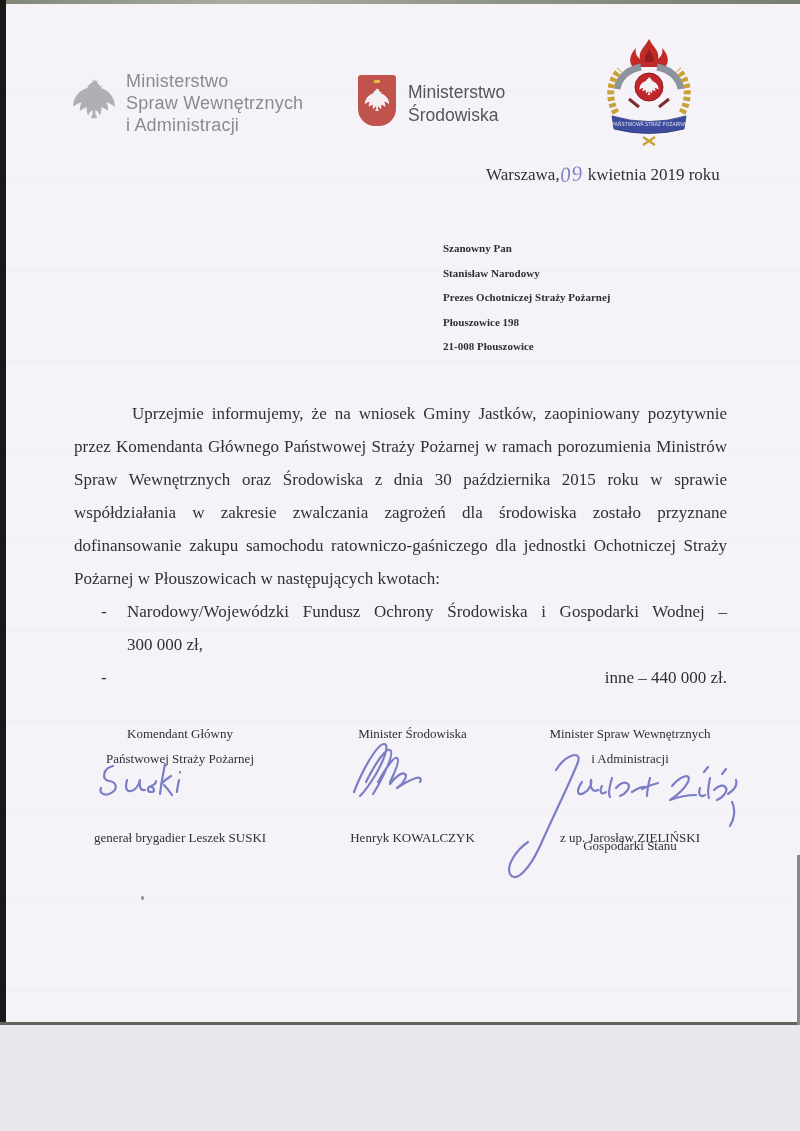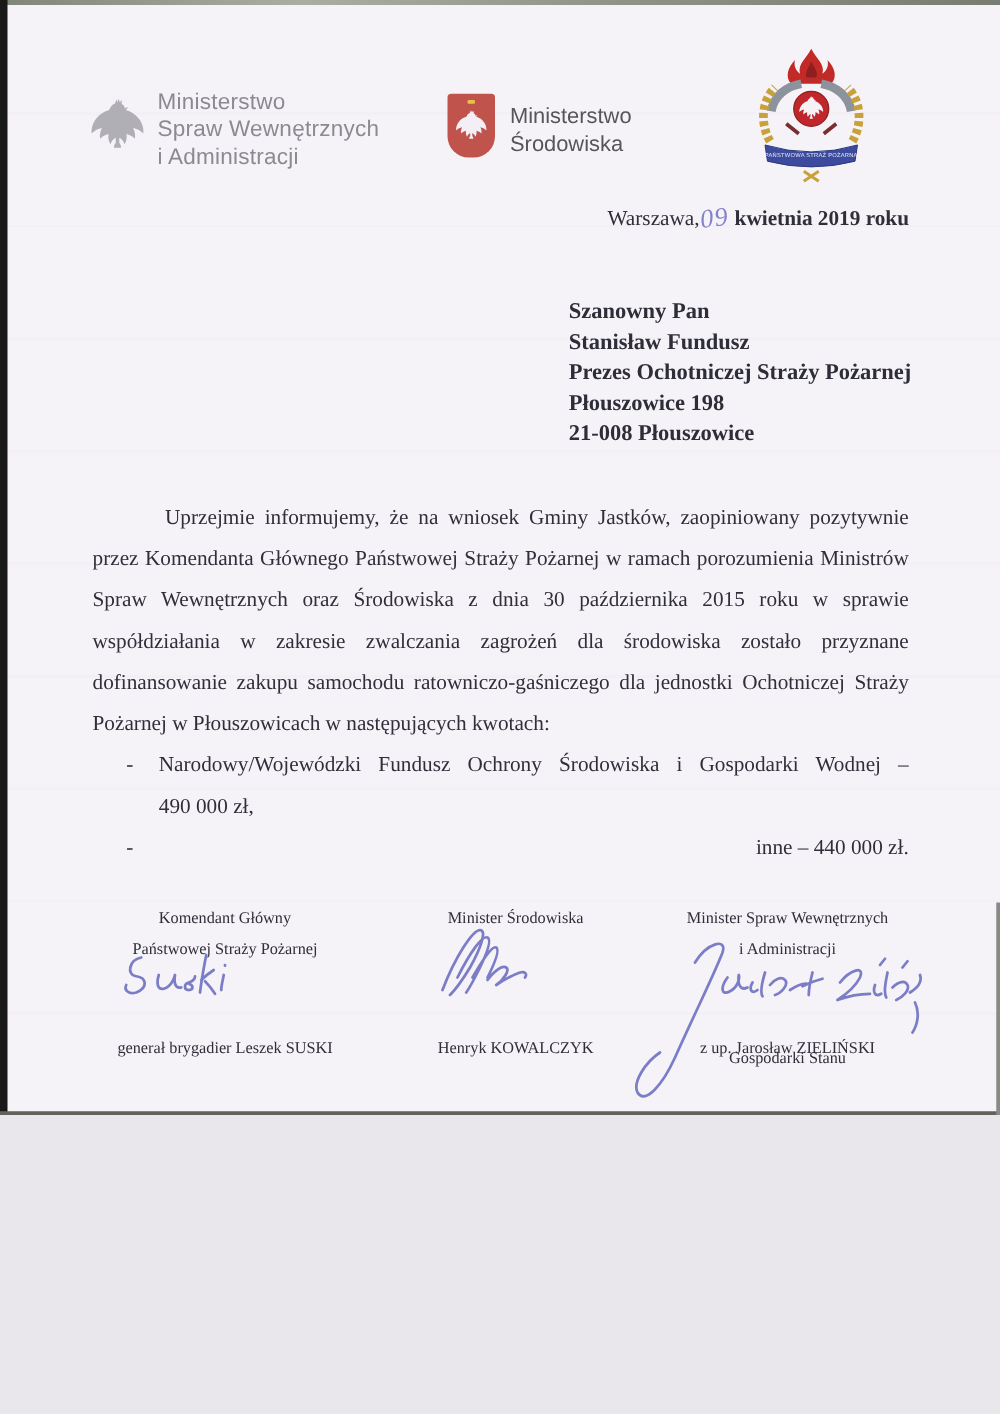--- a/index.html
+++ b/index.html
@@ -1,17 +1,17 @@
 <!DOCTYPE html>
 <html><head>
 <meta charset="utf-8">
 <style>
   html,body{margin:0;padding:0;background:#e9e6ec;}
   .page{
-    position:relative;width:800px;height:892px;margin:0 auto;
+    position:relative;width:800px;height:1025px;margin:0 auto;
     background:#f6f3f8;overflow:hidden;
     font-family:"Liberation Serif","DejaVu Serif",serif;color:#2f2f3a;
   }
   .page::before{ 
     content:"";position:absolute;inset:0;pointer-events:none;
     background:repeating-linear-gradient(180deg,rgba(120,110,130,0.025) 0 2px,rgba(0,0,0,0) 2px 90px);
   }
   .edge-left{position:absolute;left:0;top:0;width:6px;height:100%;background:#191919;}
   .edge-top{position:absolute;left:0;top:0;width:100%;height:4px;
     background:linear-gradient(90deg,#7f8677,#a9aea1 30%,#8b9184 65%,#777d70);}
@@ -30,25 +30,25 @@
   .shield svg{width:28px;height:32px;}
   .shield .crown{position:absolute;top:5px;left:50%;margin-left:-3px;width:6px;height:3px;background:#e5c14a;border-radius:1px;}
   .srodowisko-name{margin-left:12px;margin-top:6px;font-family:"Liberation Sans","DejaVu Sans",sans-serif;
     font-size:17.5px;line-height:23px;color:#55555a;}
   .psp-emblem{position:absolute;left:598px;top:37px;width:102px;height:110px;}
 
   
   .dateline{position:absolute;left:486px;top:161px;white-space:nowrap;font-size:17px;}
   .hand-day{display:inline-block;font-style:italic;font-size:21px;color:#8284c8;
     transform:rotate(-7deg) translateY(1px);margin:0 2px 0 0;letter-spacing:1px;}
-  .dateline .rest{margin-left:3px;font-weight:bold;}
-
-  
-  .addressee{position:absolute;left:455px;top:236px;font-weight:bold;
-    font-size:18px;line-height:24.5px;color:#2e2e38;}
+  .dateline .rest{margin-left:3px;}
+
+  
+  .addressee{position:absolute;left:443px;top:236px;font-weight:bold;
+    font-size:11px;line-height:24.5px;color:#2e2e38;}
 
   
   .body-block{position:absolute;left:74px;top:397px;width:653px;
     font-size:17px;line-height:33px;text-align:justify;}
   .body-par{ text-indent:58px; }
   .list-item{display:flex;}
   .list-marker{width:26px;padding-left:27px;flex:none;}
   .list-text{flex:1;}
   .line-just{text-align:justify;text-align-last:justify;}
 
@@ -125,33 +125,33 @@
     <path d="M13 79 Q50 90 87 79 L85 92 Q50 101 15 92 Z" fill="#3c4b9e" stroke="#2c3878" stroke-width="0.8"></path>
     <text x="50" y="88.5" text-anchor="middle" font-size="4.6" letter-spacing="0.2" fill="#e8e8f0" font-family="Liberation Sans, DejaVu Sans, sans-serif">PAŃSTWOWA STRAŻ POŻARNA</text>
   </svg>
 
   <div class="dateline">
     <span>Warszawa,</span><span class="hand-day">09</span><span class="rest">kwietnia 2019 roku</span>
   </div>
 
   <div class="addressee">
     <div>Szanowny Pan</div>
-    <div>Stanisław Fundusz</div>
+    <div>Stanisław Narodowy</div>
     <div>Prezes Ochotniczej Straży Pożarnej</div>
     <div>Płouszowice 198</div>
     <div>21-008 Płouszowice</div>
   </div>
 
   <div class="body-block">
     <div class="body-par">Uprzejmie informujemy, że na wniosek Gminy Jastków, zaopiniowany pozytywnie przez Komendanta Głównego Państwowej Straży Pożarnej w ramach porozumienia Ministrów Spraw Wewnętrznych oraz Środowiska z dnia 30 października 2015 roku w sprawie współdziałania w zakresie zwalczania zagrożeń dla środowiska zostało przyznane dofinansowanie zakupu samochodu ratowniczo-gaśniczego dla jednostki Ochotniczej Straży Pożarnej w Płouszowicach w następujących kwotach:</div>
     <div class="list-item">
       <span class="list-marker">-</span>
       <span class="list-text">
         <span style="display:block" class="line-just">Narodowy/Wojewódzki Fundusz Ochrony Środowiska i Gospodarki Wodnej –</span>
-        <span style="display:block;text-align:left">490 000 zł,</span>
+        <span style="display:block;text-align:left">300 000 zł,</span>
       </span>
     </div>
     <div class="list-item">
       <span class="list-marker">-</span>
       <span class="list-text" style="text-align:right">inne – 440 000 zł.</span>
     </div>
   </div>
 
   <div class="sig-col col-left">
     <div>Komendant Główny</div>

